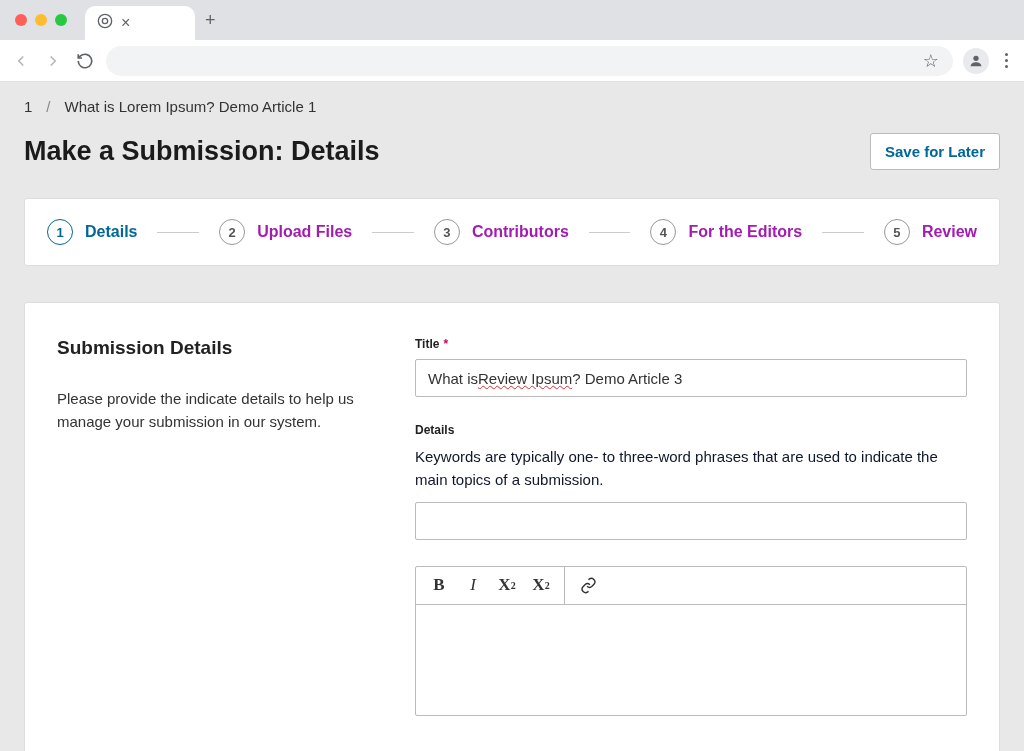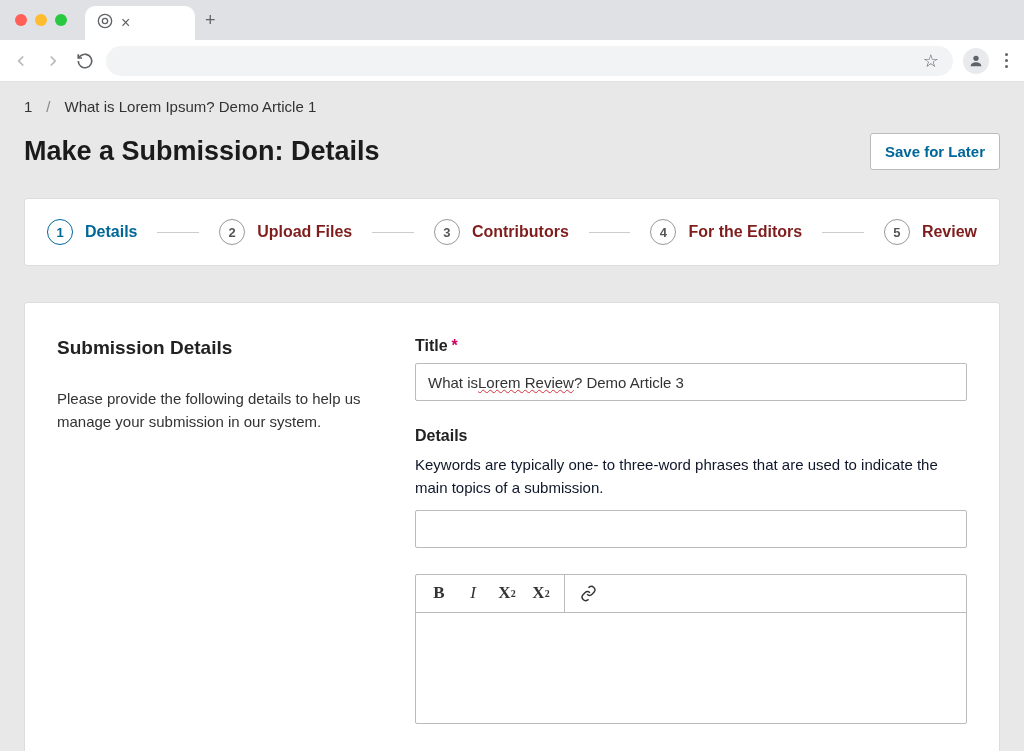--- a/index.html
+++ b/index.html
@@ -60,35 +60,35 @@
     background:#fff; border:1px solid #ddd; border-radius:3px; padding:20px 22px;
     display:flex; align-items:center;
   }
   .step { display:flex; align-items:center; gap:12px; }
   .step-circle {
     width:26px; height:26px; border-radius:50%; border:1.5px solid #999;
     display:flex; align-items:center; justify-content:center;
     font-size:13px; font-weight:600; color:#555;
   }
   .step.active .step-circle { border-color:#006798; color:#006798; }
-  .step-label { font-size:16px; font-weight:700; color:#7f1d1d; }
+  .step-label { font-size:16px; font-weight:700; color:#a21caf; }
   .step.active .step-label { color:#006798; }
   .step-line { flex:1; height:1px; background:#ccc; margin:0 20px; }
   
   .card {
     background:#fff; border:1px solid #ddd; border-radius:3px; margin-top:36px;
     padding:34px 32px 0 32px; height:500px;
   }
   .two-col { display:flex; gap:48px; }
   .left-col { width:310px; }
   .left-title { font-size:19px; font-weight:700; margin-bottom:28px; color:#222;}
   .left-desc { font-size:15px; color:#333; line-height:1.55; }
   .right-col { flex:1; }
   .field { margin-bottom:26px; }
-  .field-label { font-size:16px; font-weight:700; color:#222; margin-bottom:8px; display:block; }
+  .field-label { font-size:12px; font-weight:700; color:#222; margin-bottom:8px; display:block; }
   .req { color:#d00060; margin-left:4px; }
   .field-help { font-size:15px; color:#0f172a; line-height:1.55; margin-bottom:10px; }
   .text-input {
     width:100%; height:38px; border:1px solid #bbb; border-radius:2px;
     padding:0 12px; font-size:15px; color:#333;
   }
   .spellcheck { text-decoration: underline wavy #d13438; text-decoration-thickness:1px; }
   .rte { border:1px solid #bbb; border-radius:2px; }
   .rte-toolbar {
     display:flex; align-items:center; height:38px;
@@ -195,31 +195,31 @@
     <div class="step">
       <div class="step-circle">5</div>
       <div class="step-label">Review</div>
     </div>
   </div>
 
   <div class="card">
     <div class="two-col">
       <div class="left-col">
         <div class="left-title">Submission Details</div>
-        <div class="left-desc">Please provide the following details to help us manage your submission in our system.</div>
+        <div class="left-desc">Please provide the indicate details to help us manage your submission in our system.</div>
       </div>
       <div class="right-col">
 
         <div class="field">
           <label class="field-label">
             <span>Title</span><span class="req">*</span>
           </label>
           <div class="text-input" style="display:flex;align-items:center;">
             <span>What is </span>
-              <span class="spellcheck">Lorem Review</span>
+              <span class="spellcheck">Review Ipsum</span>
               <span>? Demo Article 3</span>
           </div>
         </div>
 
         <div class="field">
           <label class="field-label">Details</label>
           <div class="field-help">Keywords are typically one- to three-word phrases that are used to indicate the main topics of a submission.</div>
           <input class="text-input" type="text" value="" style="">
         </div>
 

